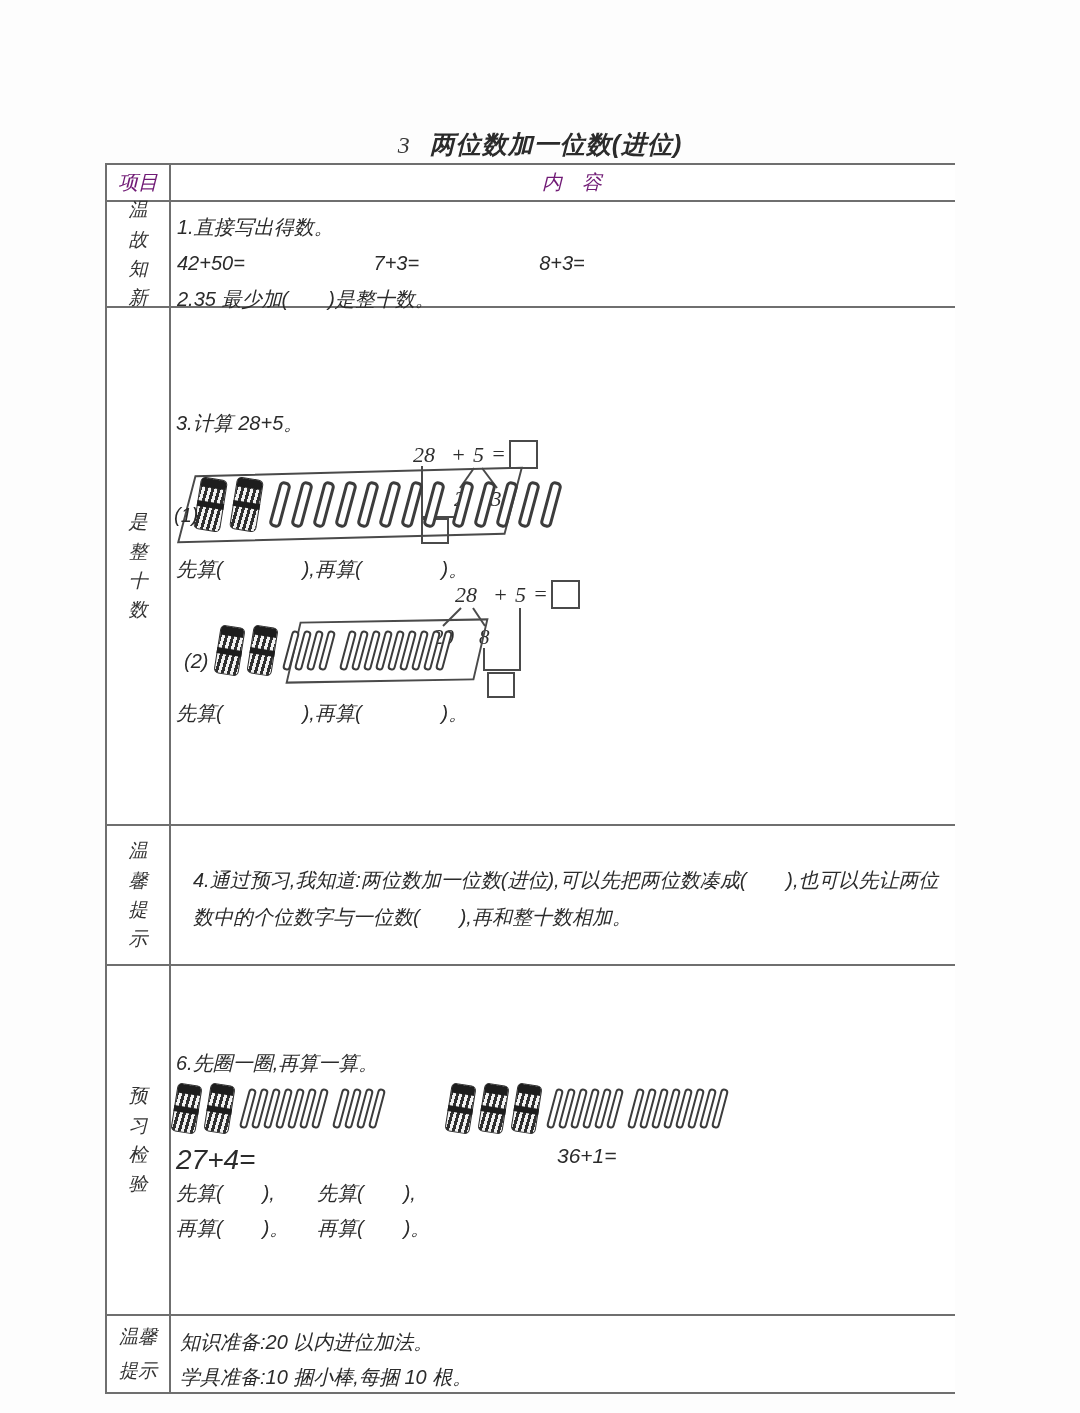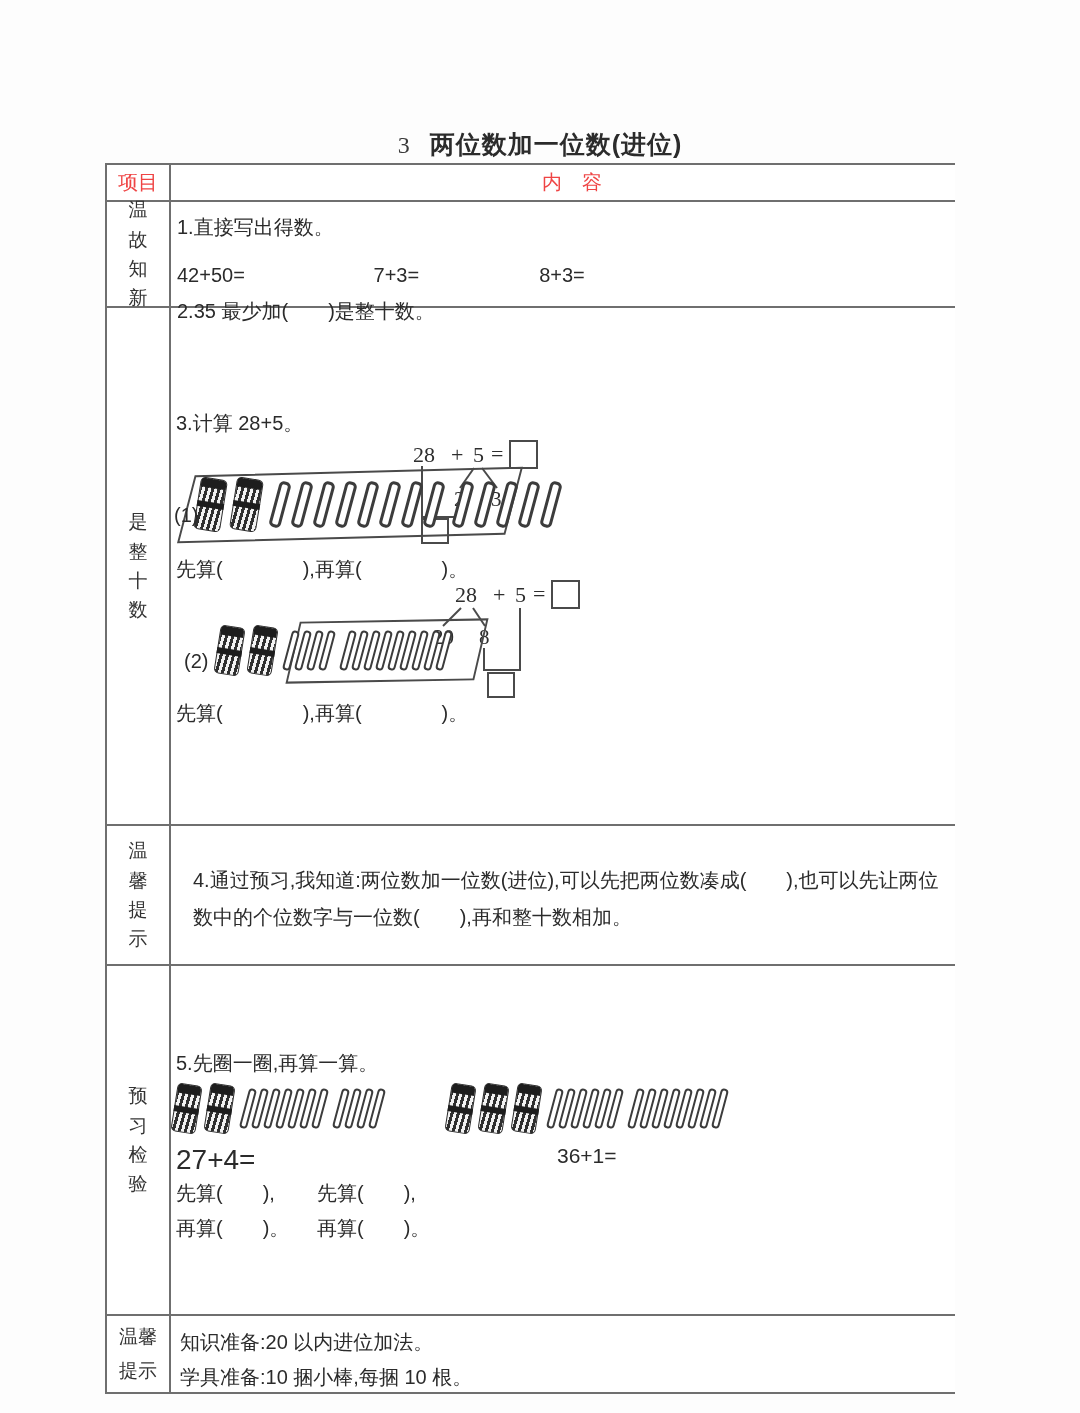--- a/index.html
+++ b/index.html
@@ -1,42 +1,42 @@
 <!DOCTYPE html>
 <html><head>
 <meta charset="utf-8">
 <style>
   html,body{margin:0;padding:0;background:#fdfdfd;}
   .page{position:relative;width:955px;height:1413px;background:#fdfdfd;overflow:hidden;
-        font-family:"Liberation Sans",sans-serif;color:#2b2b2b;}
+        font-family:"Liberation Sans",sans-serif;color:#2b2b2b;font-style:italic;}
 
   
   .page-title{position:absolute;top:128px;left:0;width:1080px;text-align:center;font-size:25px;}
   .page-title .num{font-family:"Liberation Serif",serif;font-weight:400;margin-right:20px;font-size:24px;color:#3a3a3a;}
   .page-title .txt{font-weight:bold;letter-spacing:1px;}
 
   
   .sheet{position:absolute;left:105px;top:163px;border:2px solid #6f6f6f;
          display:grid;grid-template-columns:64px 802px;
          grid-template-rows:37px 106px 518px 140px 350px 76px;background:#fff;}
   .cell{box-sizing:border-box;}
   .lab{border-right:2px solid #6f6f6f;border-bottom:2px solid #6f6f6f;
        display:flex;align-items:center;justify-content:center;font-size:19px;color:#333;}
   .con{border-bottom:2px solid #6f6f6f;position:relative;font-size:20px;}
   .last{border-bottom:none;}
-  .hdr{font-size:20px;color:#ef4444;display:flex;align-items:center;justify-content:center;}
+  .hdr{font-size:20px;color:#701a75;display:flex;align-items:center;justify-content:center;}
   .vlabel{width:1.15em;word-break:break-all;text-align:center;line-height:1.55;}
   .vlabel2{width:2.3em;word-break:break-all;text-align:center;line-height:1.8;}
 
   
   .tline{white-space:pre-wrap;}
 
   
   .review-body{padding:7px 10px 0 6px;line-height:1.8;}
-  .eqrow span{display:inline-block;margin-top:12px;}
+  .eqrow span{display:inline-block;}
   .eq1{width:191px;} .eq2{width:160px;}
 
   
   .abs{position:absolute;}
 
   
   .fig{position:absolute;display:flex;align-items:center;}
   .grp{display:flex;align-items:flex-end;}
   .bgrp{display:flex;align-items:flex-end;gap:9px;margin-right:14px;}
   .stick{display:inline-block;width:6px;height:41px;border:3px solid #3c3c3c;border-radius:5px;
@@ -193,21 +193,21 @@
       <span class="vlabel">温馨提示</span>
     </div>
     <div class="cell con">
       <div class="tline" style="padding:36px 16px 0 6px;line-height:1.85;margin-left:16px;">4.通过预习,我知道:两位数加一位数(进位),可以先把两位数凑成(　　),也可以先让两位数中的个位数字与一位数(　　),再和整十数相加。</div>
     </div>
 
     <div class="cell lab">
       <span class="vlabel">预习检验</span>
     </div>
     <div class="cell con">
-      <div class="abs tline" style="left:5px;top:84px;">5.先圈一圈,再算一算。</div>
+      <div class="abs tline" style="left:5px;top:84px;">6.先圈一圈,再算一算。</div>
 
       <div class="fig fig--sm" style="left:3px;top:118px;">
         <span class="bgrp">
             <i class="bundle"></i>
             <i class="bundle"></i>
           </span>
         <span class="grp">
             <i class="stick"></i>
             <i class="stick"></i>
             <i class="stick"></i>

